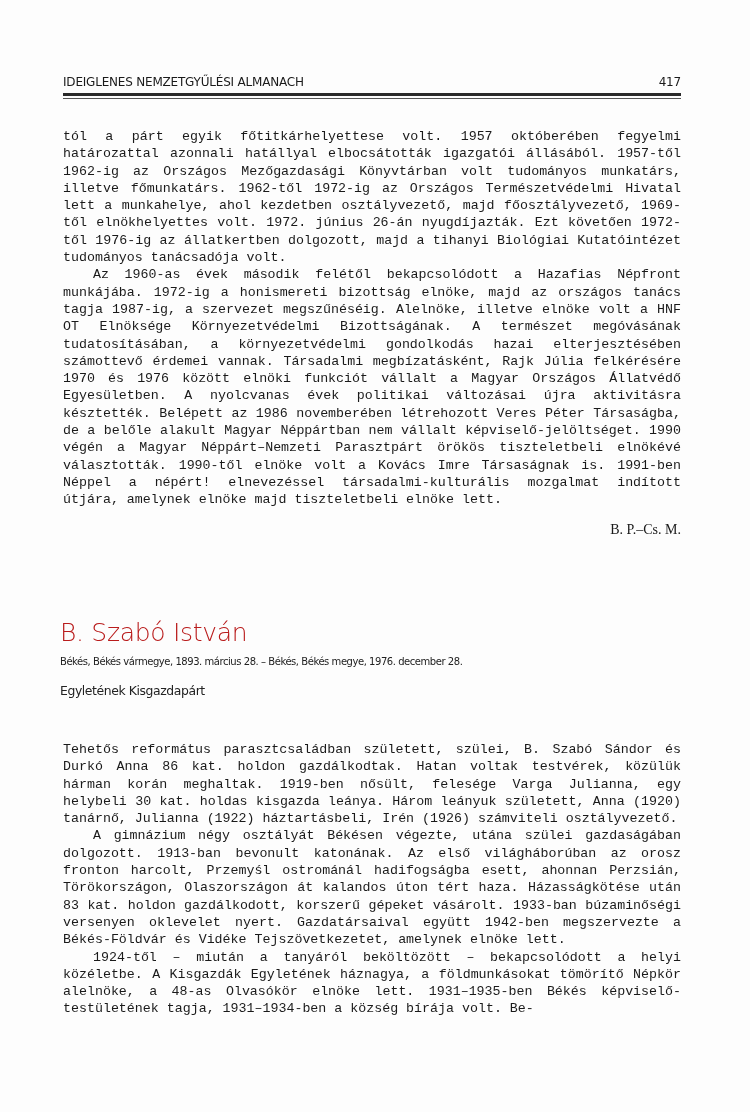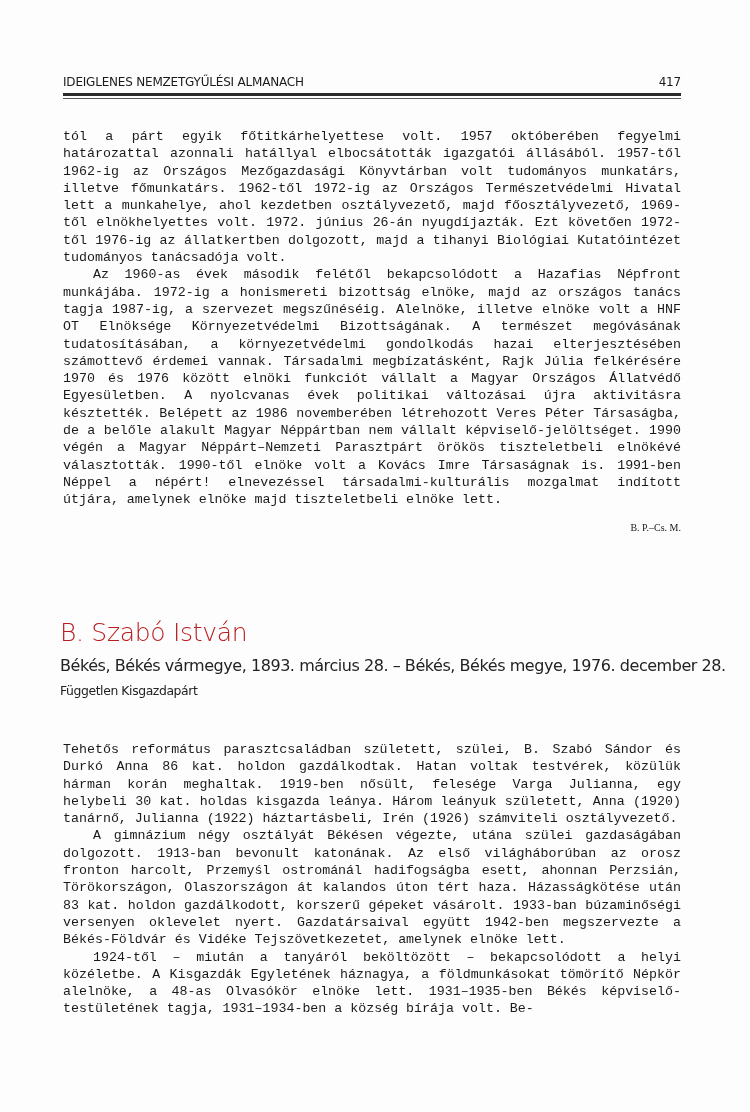--- a/index.html
+++ b/index.html
@@ -18,30 +18,30 @@
 
   .body-text {
     position: absolute; left: 63px; width: 618px;
     font-family: "Liberation Serif", serif; font-size: 13.3px; line-height: 17.3px;
     text-align: justify;
   }
   .body-text p { margin: 0; text-indent: 0; font-family: Liberation Mono, monospace; }
   .body-text p.indent { text-indent: 30px; }
   .sig {
     position: absolute; right: 69px; top: 522px;
-    font-family: "Liberation Serif", serif; font-size: 10px; text-align: center;
+    font-family: "Liberation Serif", serif; font-size: 14px; text-align: center;
   }
   .entry-name {
     position: absolute; left: 60px; top: 618px;
     font-family: "DejaVu Sans", sans-serif; font-size: 25px; font-weight: 300; letter-spacing: -0.3px;
     color: #b91c1c;
   }
   .entry-dates {
     position: absolute; left: 60px; top: 656px;
-    font-family: "DejaVu Sans", sans-serif; font-size: 16px; letter-spacing: -0.45px; color: #222;
+    font-family: "DejaVu Sans", sans-serif; font-size: 10px; letter-spacing: -0.45px; color: #222;
   }
   .entry-party {
     position: absolute; left: 60px; top: 683px;
     font-family: "DejaVu Sans", sans-serif; font-size: 12.4px; letter-spacing: -0.4px; color: #222;
   }
 </style>
 </head>
 <body>
 
 <div class="header">
@@ -52,19 +52,19 @@
 <div class="rule-thin"></div>
 
 <div class="body-text" style="top:128px;">
   <p>tól a párt egyik főtitkárhelyettese volt. 1957 októberében fegyelmi határozattal azonnali hatállyal elbocsátották igazgatói állásából. 1957-től 1962-ig az Országos Mezőgazdasági Könyvtárban volt tudományos munkatárs, illetve főmunkatárs. 1962-től 1972-ig az Országos Természetvédelmi Hivatal lett a munkahelye, ahol kezdetben osztályvezető, majd főosztályvezető, 1969-től elnökhelyettes volt. 1972. június 26-án nyugdíjazták. Ezt követően 1972-től 1976-ig az állatkertben dolgozott, majd a tihanyi Biológiai Kutatóintézet tudományos tanácsadója volt.</p>
   <p class="indent">Az 1960-as évek második felétől bekapcsolódott a Hazafias Népfront munkájába. 1972-ig a honismereti bizottság elnöke, majd az országos tanács tagja 1987-ig, a szervezet megszűnéséig. Alelnöke, illetve elnöke volt a HNF OT Elnöksége Környezetvédelmi Bizottságának. A természet megóvásának tudatosításában, a környezetvédelmi gondolkodás hazai elterjesztésében számottevő érdemei vannak. Társadalmi megbízatásként, Rajk Júlia felkérésére 1970 és 1976 között elnöki funkciót vállalt a Magyar Országos Állatvédő Egyesületben. A nyolcvanas évek politikai változásai újra aktivitásra késztették. Belépett az 1986 novemberében létrehozott Veres Péter Társaságba, de a belőle alakult Magyar Néppártban nem vállalt képviselő-jelöltséget. 1990 végén a Magyar Néppárt–Nemzeti Parasztpárt örökös tiszteletbeli elnökévé választották. 1990-től elnöke volt a Kovács Imre Társaságnak is. 1991-ben Néppel a népért! elnevezéssel társadalmi-kulturális mozgalmat indított útjára, amelynek elnöke majd tiszteletbeli elnöke lett.</p>
 </div>
 <div class="sig">B. P.–Cs. M.</div>
 
 <div class="entry-name">B. Szabó István</div>
 <div class="entry-dates">Békés, Békés vármegye, 1893. március 28. – Békés, Békés megye, 1976. december 28.</div>
-<div class="entry-party">Független Kisgazdapárt</div>
+<div class="entry-party">Egyletének Kisgazdapárt</div>
 
 <div class="body-text" style="top:741px;">
   <p>Tehetős református parasztcsaládban született, szülei, B. Szabó Sándor és Durkó Anna 86 kat. holdon gazdálkodtak. Hatan voltak testvérek, közülük hárman korán meghaltak. 1919-ben nősült, felesége Varga Julianna, egy helybeli 30 kat. holdas kisgazda leánya. Három leányuk született, Anna (1920) tanárnő, Julianna (1922) háztartásbeli, Irén (1926) számviteli osztályvezető.</p>
   <p class="indent">A gimnázium négy osztályát Békésen végezte, utána szülei gazdaságában dolgozott. 1913-ban bevonult katonának. Az első világháborúban az orosz fronton harcolt, Przemyśl ostrománál hadifogságba esett, ahonnan Perzsián, Törökországon, Olaszországon át kalandos úton tért haza. Házasságkötése után 83 kat. holdon gazdálkodott, korszerű gépeket vásárolt. 1933-ban búzaminőségi versenyen oklevelet nyert. Gazdatársaival együtt 1942-ben megszervezte a Békés-Földvár és Vidéke Tejszövetkezetet, amelynek elnöke lett.</p>
   <p class="indent">1924-től – miután a tanyáról beköltözött – bekapcsolódott a helyi közéletbe. A Kisgazdák Egyletének háznagya, a földmunkásokat tömörítő Népkör alelnöke, a 48-as Olvasókör elnöke lett. 1931–1935-ben Békés képviselő-testületének tagja, 1931–1934-ben a község bírája volt. Be-</p>
 </div>
 
 </body></html>

